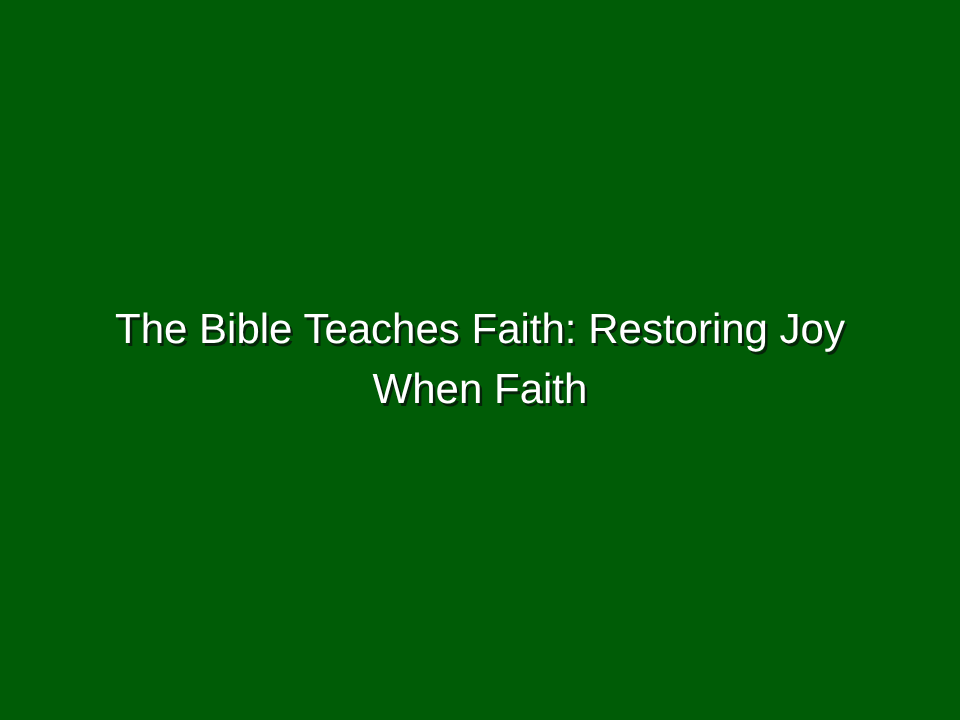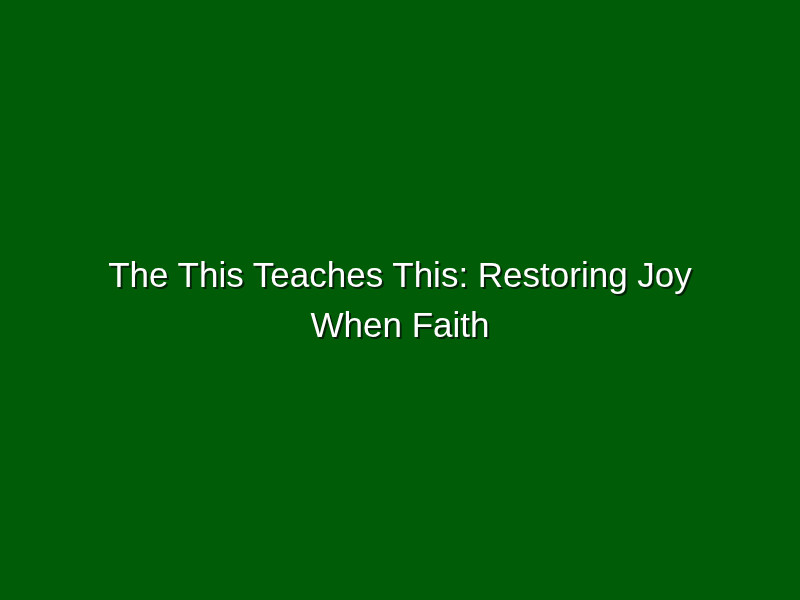--- a/index.html
+++ b/index.html
@@ -46,17 +46,17 @@
     word-wrap: break-word;
   }
 </style>
 </head>
 <body>
 
 <div class="banner">
 
   <div class="title-block">
 
-    <h1 class="banner-title">The This Teaches This: Restoring Joy When Faith</h1>
+    <h1 class="banner-title">The Bible Teaches Faith: Restoring Joy When Faith</h1>
 
   </div>
 
 </div>
 
 </body></html>

